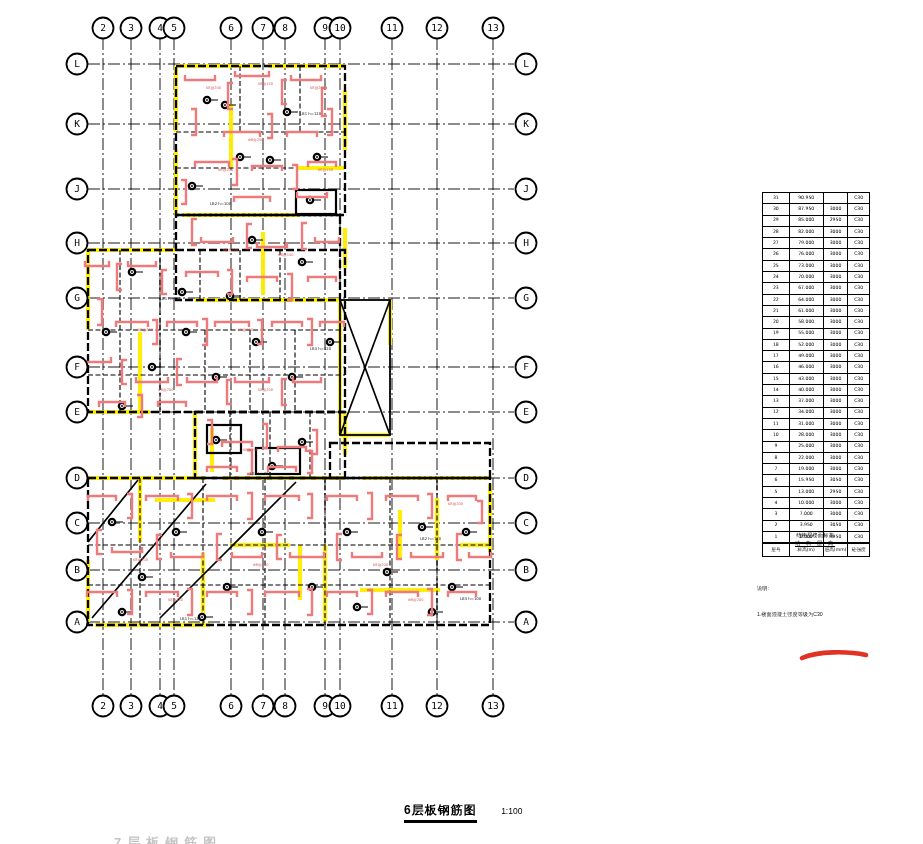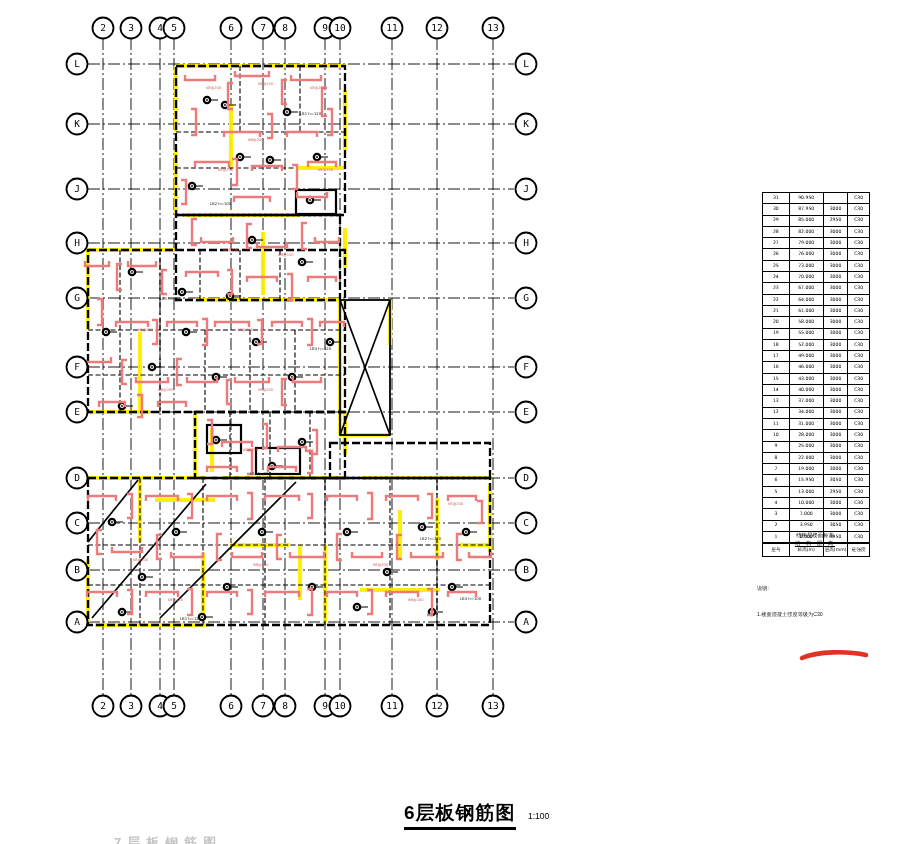--- a/index.html
+++ b/index.html
@@ -20,23 +20,23 @@
   .ft-header{height:12px;border-bottom:1.8px solid #000;border-top:0.6px solid #000;}
   .table-caption{position:absolute;left:762px;top:532px;width:106px;text-align:center;
                  font-size:5.4px;line-height:7.5px;color:#000;}
   .table-caption .cap2{text-decoration:underline;letter-spacing:2px;}
   
   .notes{position:absolute;left:757px;top:567px;width:172px;font-size:5.2px;line-height:8.6px;
          color:#1a1a1a;white-space:pre;}
   .notes div{height:8.6px;overflow:hidden;}
   
   .title-block{position:absolute;left:404px;top:800px;width:260px;white-space:nowrap;}
-  .title-main{font-size:19px;font-weight:bold;color:#000;letter-spacing:1px;
+  .title-main{font-size:12px;font-weight:bold;color:#000;letter-spacing:1px;
               border-bottom:3px solid #000;padding-bottom:1px;display:inline-block;}
-  .title-scale{font-size:8.5px;color:#000;margin-left:8px;}
+  .title-scale{font-size:8.5px;color:#000;margin-left:20px;}
   
   .ghost-title{position:absolute;left:114px;top:834px;font-size:13px;color:#c4c4c4;
                letter-spacing:6px;font-weight:bold;}
 </style>
 </head>
 <body>
 
 <div class="sheet">
 
   <svg id="plan-svg" width="923" height="844" viewBox="0 0 923 844">

